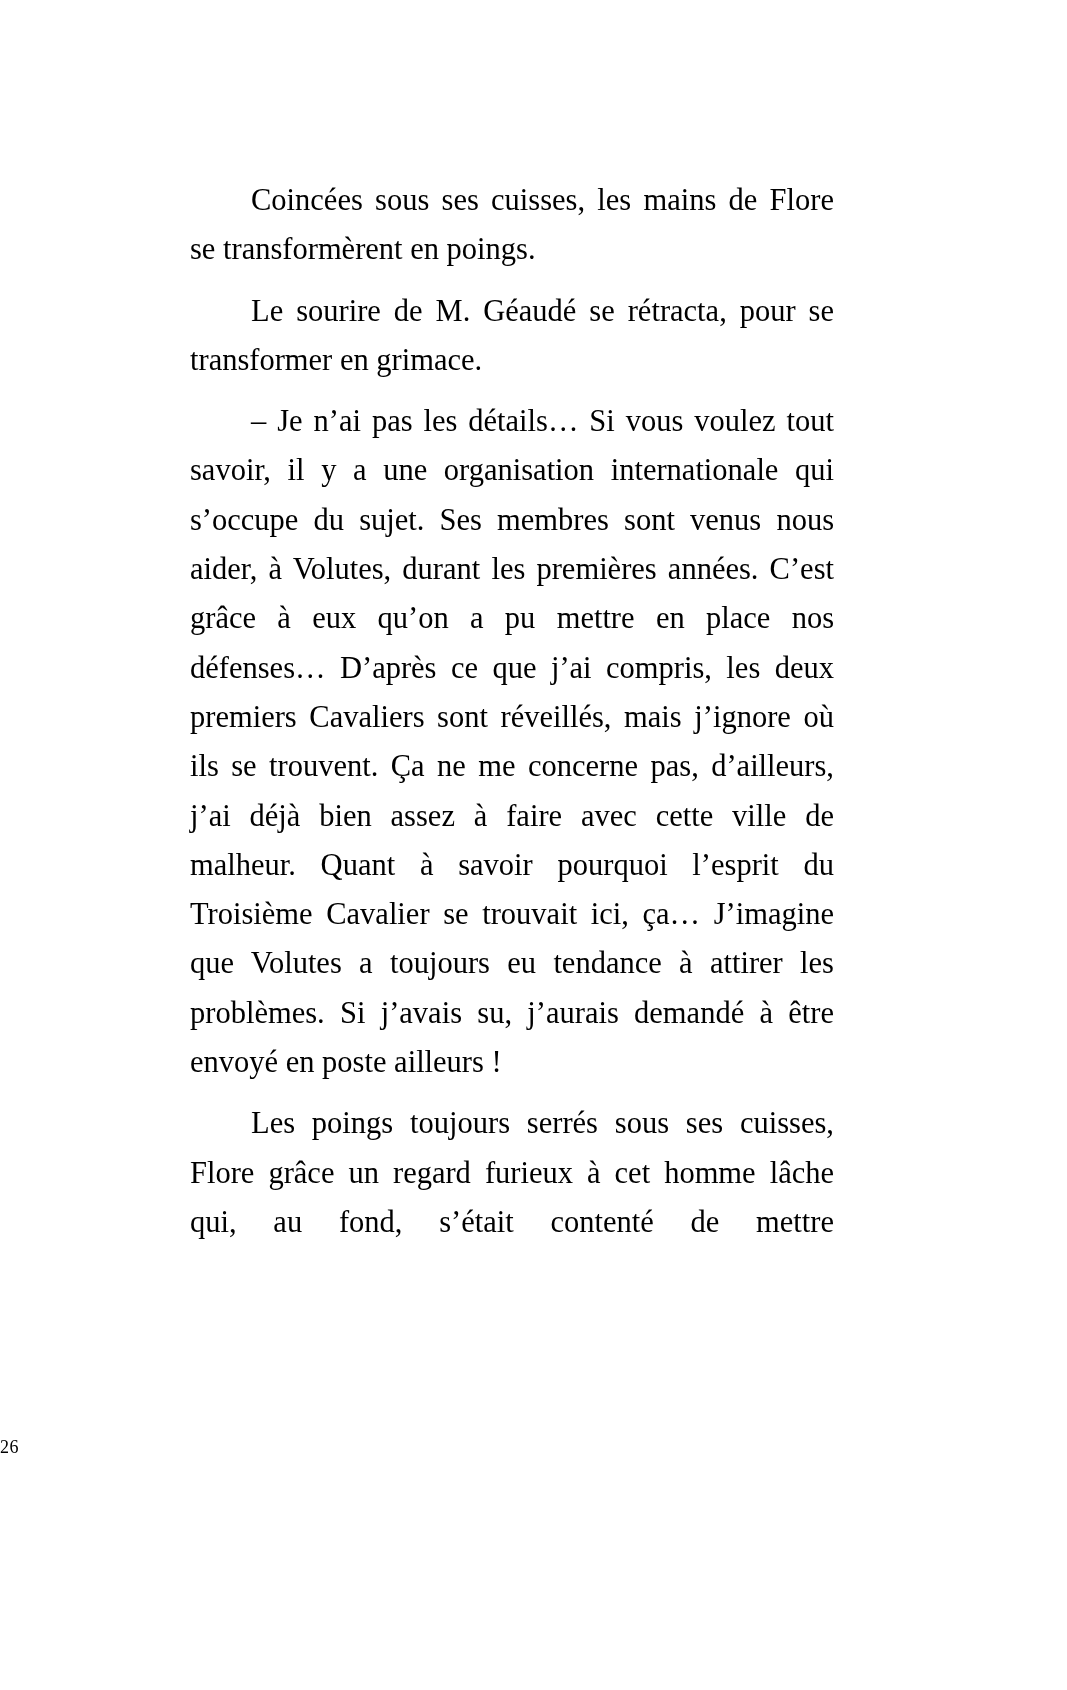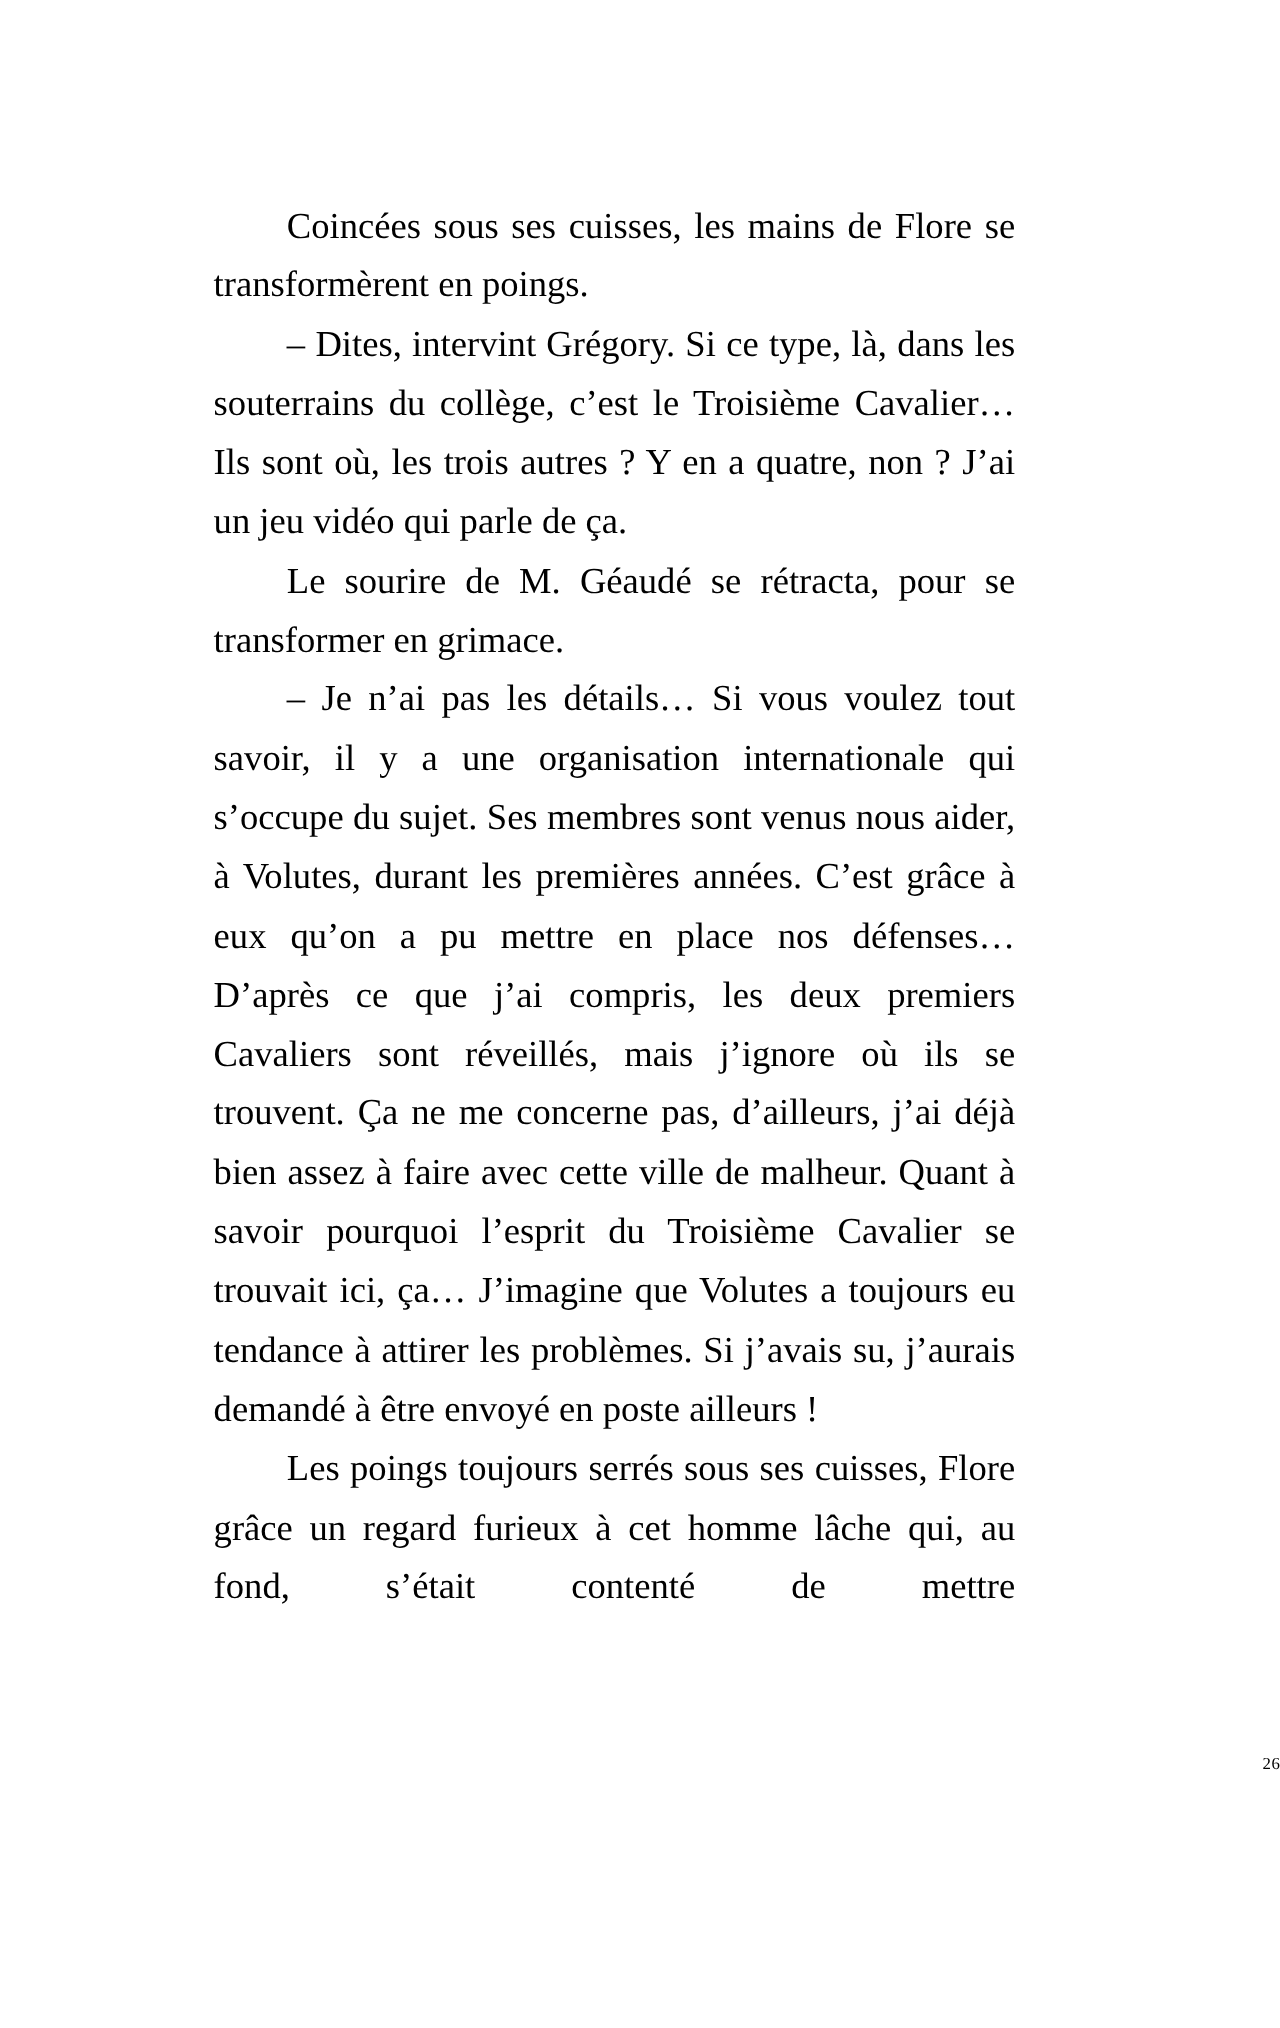--- a/index.html
+++ b/index.html
@@ -19,56 +19,54 @@
     box-sizing: border-box;
     overflow: hidden;
   }
   .text-block {
     position: absolute;
     left: 178px;
     top: 164px;
     width: 668px;
   }
   .para {
-    margin: 0;
+    margin: 12px;
     text-align: justify;
     text-justify: inter-word;
     font-size: 30.5px;
     line-height: 49.3px;
     text-indent: 2.0em;
     hyphens: manual;
     -webkit-hyphens: manual;
     font-kerning: normal;
   }
   
   .para.continues {
     text-align-last: justify;
   }
   .folio {
     position: absolute;
     left: 0;
     right: 0;
     top: 1434px;
-    text-align: right;
-    font-size: 14px;
+    text-align: left;
+    font-size: 18px;
     line-height: 26px;
     letter-spacing: 0.5px;
-    margin-top: 24px;
   }
 </style>
 </head>
 <body>
 
 <div class="page">
 
   <div class="text-block">
 
     <p class="para">Coincées sous ses cuisses, les mains de Flore se transformèrent en poings.</p>
 
-    <p class="para">– Dites, intervint Grégory. Si ce type, là, dans les souterrains du collège, c’est le Troisième Cavalier… Ils sont où, les trois autres ? Y en a quatre, non ? J’ai un jeu vidéo qui parle de ça.</p>
 
     <p class="para">Le sourire de M. Géaudé se rétracta, pour se transformer en grimace.</p>
 
     <p class="para">– Je n’ai pas les détails… Si vous voulez tout savoir, il y a une organisation internationale qui s’occupe du sujet. Ses membres sont venus nous aider, à Volutes, durant les premières années. C’est grâce à eux qu’on a pu mettre en place nos défenses… D’après ce que j’ai compris, les deux premiers Cavaliers sont réveillés, mais j’ignore où ils se trouvent. Ça ne me concerne pas, d’ailleurs, j’ai déjà bien assez à faire avec cette ville de malheur. Quant à savoir pourquoi l’esprit du Troisième Cavalier se trouvait ici, ça… J’imagine que Volutes a toujours eu tendance à attirer les problèmes. Si j’avais su, j’aurais demandé à être envoyé en poste ailleurs !</p>
 
     <p class="para continues">Les poings toujours serrés sous ses cuisses, Flore grâce un regard furieux à cet homme lâche qui, au fond, s’était contenté de mettre</p>
 
   </div>
 
   <div class="folio">26</div>

